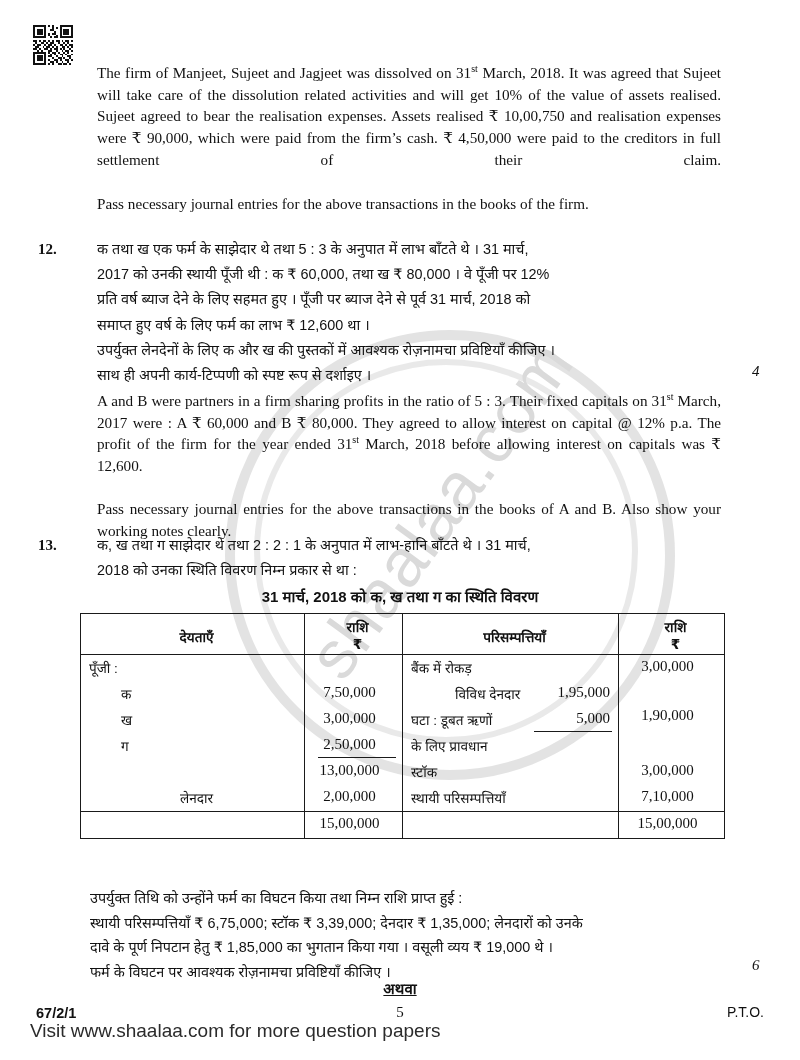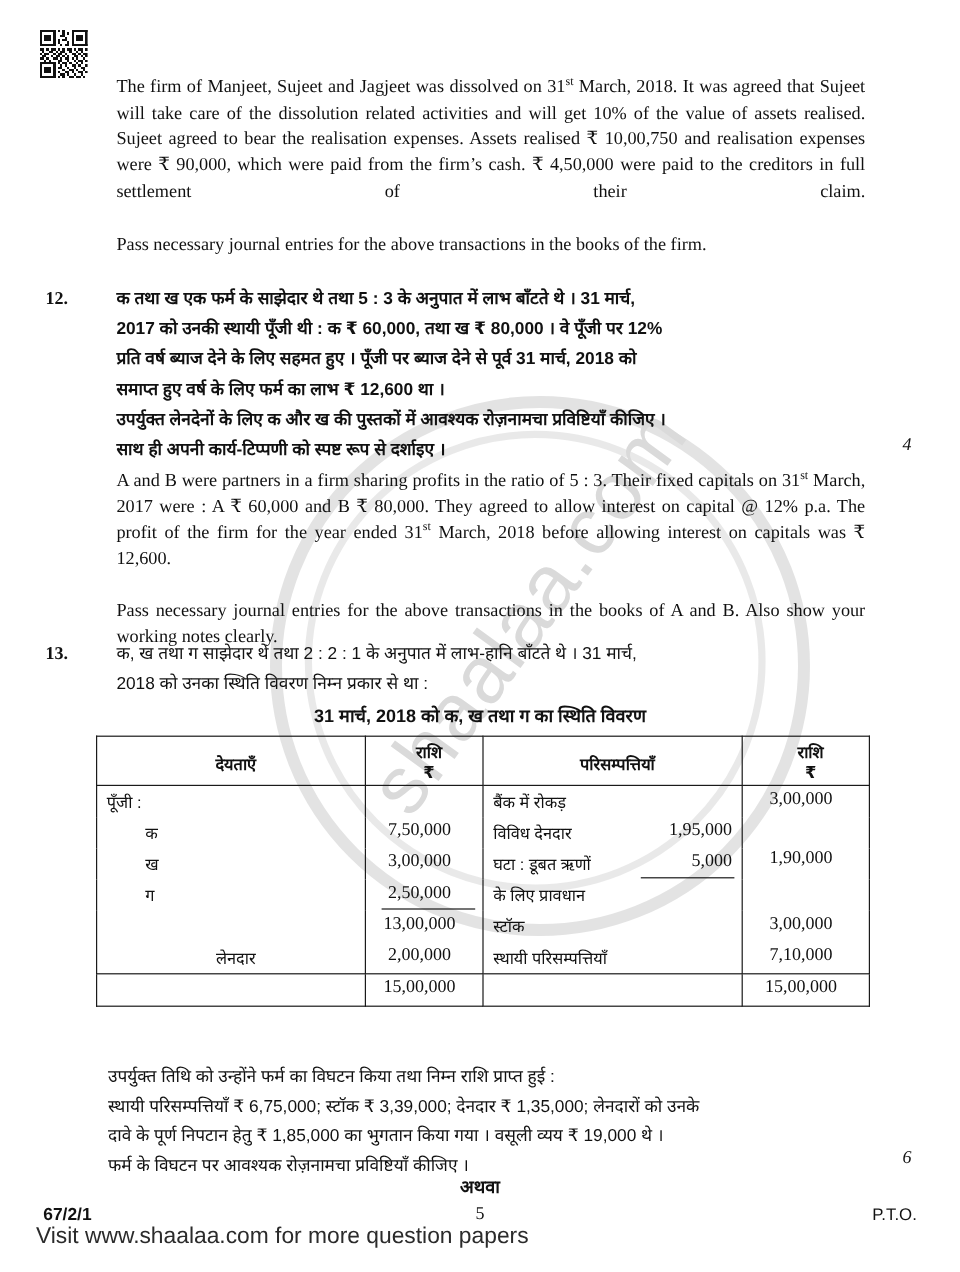--- a/index.html
+++ b/index.html
@@ -300,21 +300,21 @@
       </g>
     </svg>
   </div>
 
   <div class="block just" style="left:97px; top:62px; width:624px;">The firm of Manjeet, Sujeet and Jagjeet was dissolved on 31<sup>st</sup> March, 2018. It was agreed that Sujeet will take care of the dissolution related activities and will get 10% of the value of assets realised. Sujeet agreed to bear the realisation expenses. Assets realised ₹ 10,00,750 and realisation expenses were ₹ 90,000, which were paid from the firm’s cash. ₹ 4,50,000 were paid to the creditors in full settlement of their claim.</div>
 
   <div class="block justl" style="left:97px; top:193px; width:624px;">Pass necessary journal entries for the above transactions in the books of the firm.</div>
 
   <div class="qnum" style="left:38px; top:241px;">12.</div>
 
-  <div class="block devanagari" style="left:97px; top:237px; width:630px;font-weight:bold;">
+  <div class="block devanagari" style="left:97px; top:237px; width:630px;">
     <div>क तथा ख एक फर्म के साझेदार थे तथा 5 : 3 के अनुपात में लाभ बाँटते थे ।  31 मार्च,</div>
     <div>2017 को उनकी स्थायी पूँजी थी : क ₹ 60,000, तथा ख ₹ 80,000 ।  वे पूँजी पर 12%</div>
     <div>प्रति वर्ष ब्याज देने के लिए सहमत हुए । पूँजी पर ब्याज देने से पूर्व 31 मार्च, 2018 को</div>
     <div>समाप्त हुए वर्ष के लिए फर्म का लाभ ₹ 12,600 था ।</div>
     <div>उपर्युक्त लेनदेनों के लिए क और ख की पुस्तकों में आवश्यक रोज़नामचा प्रविष्टियाँ कीजिए ।</div>
     <div>साथ ही अपनी कार्य-टिप्पणी को स्पष्ट रूप से दर्शाइए ।</div>
   </div>
 
   <div class="marks" style="left:752px; top:363px;">4</div>
 
@@ -363,21 +363,21 @@
       </td>
     </tr>
 
     <tr>
       <td style="border-top:none;border-bottom:none;">
         <div class="t-left t-ind">क</div>
       </td>
       <td style="border-top:none;border-bottom:none;">
         <div class="t-num">7,50,000</div>
       </td>
-      <td style="border-top:none;border-bottom:none;">
+      <td style="border-top:none;border-bottom:none;padding-left:44px;">
         <div class="cell">
           <span class="t-left" style="display:inline-block">विविध देनदार</span>
           <span class="inline-num">1,95,000</span>
         </div>
       </td>
       <td style="border-top:none;border-bottom:none;"></td>
     </tr>
 
     <tr>
       <td style="border-top:none;border-bottom:none;">
@@ -459,21 +459,21 @@
   <div class="block devanagari" style="left:90px; top:886px; width:640px; line-height:24.5px;">
     <div>उपर्युक्त तिथि को उन्होंने फर्म का विघटन किया तथा निम्न राशि प्राप्त हुई :</div>
     <div>स्थायी परिसम्पत्तियाँ ₹ 6,75,000; स्टॉक ₹ 3,39,000; देनदार ₹ 1,35,000; लेनदारों को उनके</div>
     <div>दावे के पूर्ण निपटान हेतु ₹ 1,85,000 का भुगतान किया गया । वसूली व्यय ₹ 19,000 थे ।</div>
     <div>फर्म के विघटन पर आवश्यक रोज़नामचा प्रविष्टियाँ कीजिए ।</div>
   </div>
 
   <div class="marks" style="left:752px; top:957px;">6</div>
 
   <div style="position:absolute; left:0; top:978px; width:800px; text-align:center;
-              font-family:'Liberation Sans','DejaVu Sans',sans-serif; font-weight:bold; font-size:15px;">अथवा</div>
+              font-family:'Liberation Sans','DejaVu Sans',sans-serif; font-weight:bold; font-size:15px;text-decoration:underline;">अथवा</div>
 
   <div class="foot" id="foot-code">67/2/1</div>
   <div class="foot" id="foot-page">5</div>
   <div class="foot" id="foot-pto">P.T.O.</div>
 
   <div id="shaalaa-bar">Visit www.shaalaa.com for more question papers</div>
 
 </div>
 
 </body></html>

